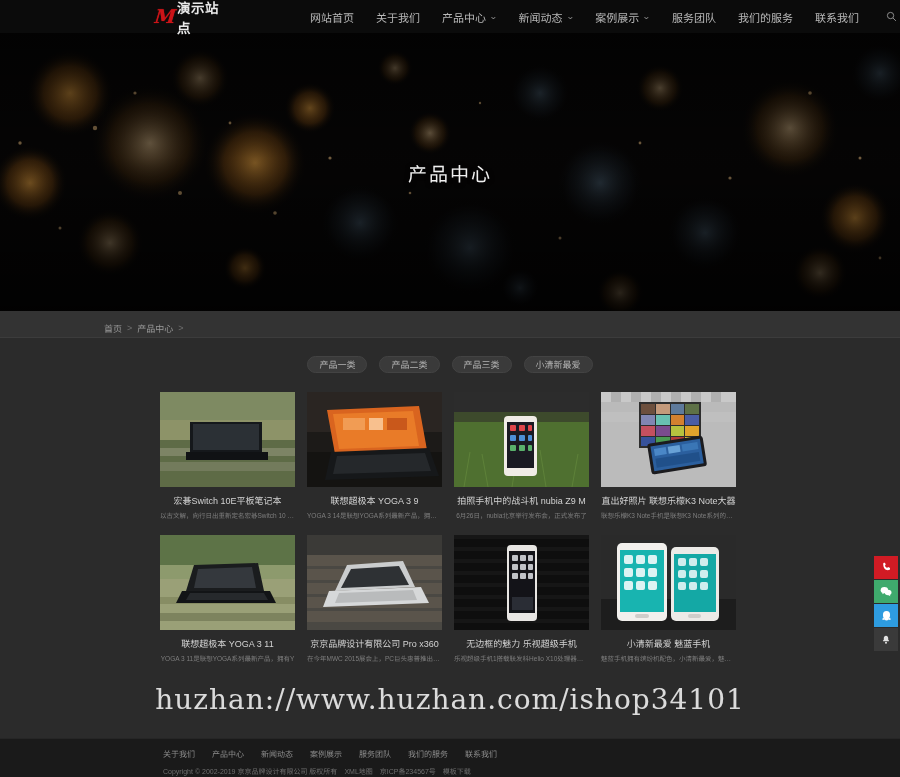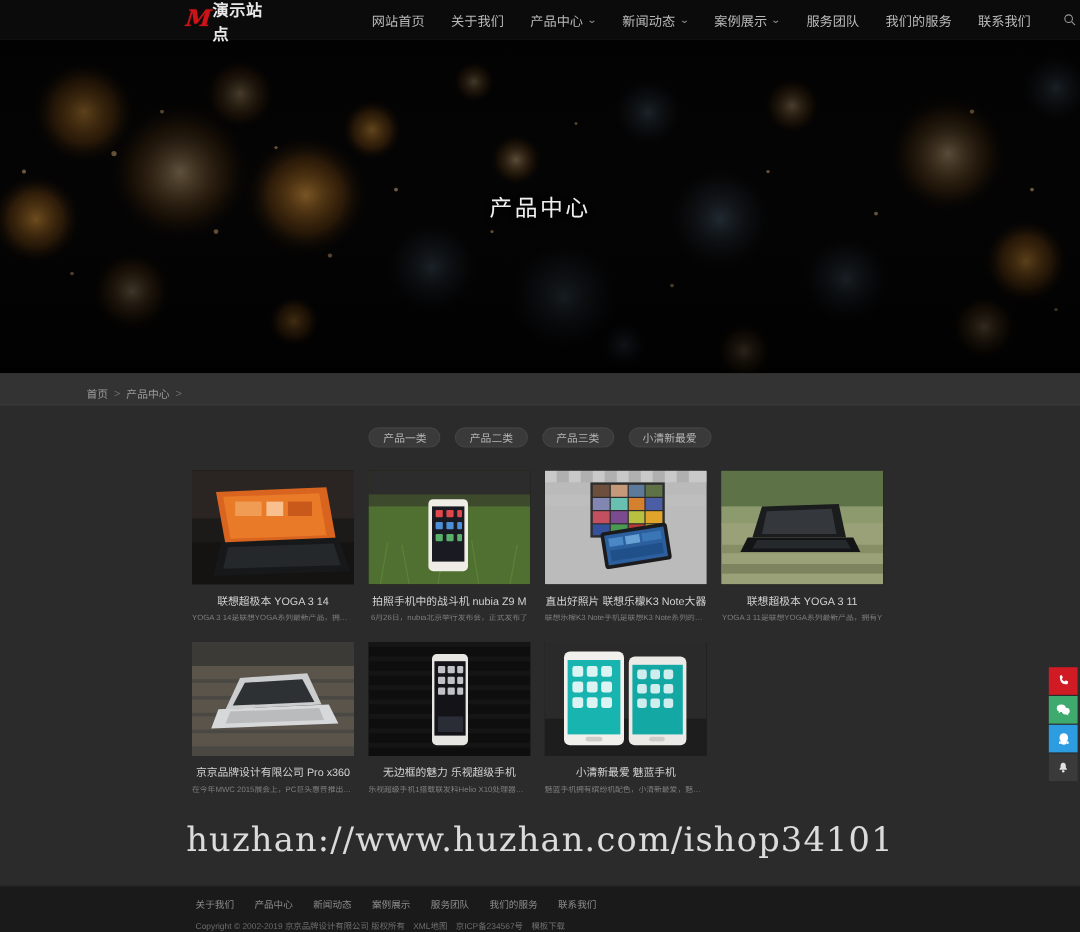--- a/index.html
+++ b/index.html
@@ -82,21 +82,21 @@
   }
 
   
   .crumb-bar {
     position: absolute; top: 311px; left: 0;
     width: 900px; height: 27px;
     background: #333333;
     border-bottom: 1px solid #3c3c3c;
   }
   .crumb-inner {
-    margin-left: 72px; height: 34px;
+    margin-left: 104px; height: 34px;
     display: flex; align-items: center;
     font-size: 9px; color: #9a9a9a;
   }
   .crumb-inner span { white-space: nowrap; }
   .crumb-sep { margin: 0 5px; color: #6f6f6f; }
   .crumb-link { cursor: pointer; }
 
   
   .main {
     position: absolute; top: 338px; left: 0;
@@ -345,37 +345,54 @@
       <div class="filter-pill">
         <span>产品三类</span>
       </div>
       <div class="filter-pill">
         <span>小清新最爱</span>
       </div>
     </div>
 
     <div class="grid">
 
+      <div class="card">
+        <div class="card-img">
+          <svg class="ph" width="135" height="95" viewBox="0 0 135 95" preserveAspectRatio="none">
+            <rect width="135" height="95" fill="#6b7a52"></rect>
+            <rect y="0" width="135" height="30" fill="#7e8a62"></rect>
+            <rect y="28" width="135" height="22" fill="#8d9368"></rect>
+            <rect y="48" width="135" height="47" fill="#5e6b46"></rect>
+            <rect x="0" y="56" width="135" height="8" fill="#8a8f72" opacity=".7"></rect>
+            <rect x="0" y="70" width="135" height="9" fill="#7c8165" opacity=".7"></rect>
+            <rect x="30" y="30" width="72" height="33" fill="#15181b"></rect>
+            <rect x="33" y="32" width="66" height="26" fill="#2b3035"></rect>
+            <rect x="26" y="60" width="82" height="8" fill="#101214"></rect>
+          </svg>
+        </div>
+        <div class="card-title">宏碁Switch 10E平板笔记本</div>
+        <div class="card-desc">以古文解，向行日出重新定名宏碁Switch 10 E PC平</div>
+      </div>
 
       <div class="card">
         <div class="card-img">
           <svg class="ph" width="135" height="95" viewBox="0 0 135 95" preserveAspectRatio="none">
             <rect width="135" height="95" fill="#1c1a18"></rect>
             <rect width="135" height="40" fill="#2a2522"></rect>
             <rect y="60" width="135" height="35" fill="#141311"></rect>
             <polygon points="20,18 112,14 120,58 28,62" fill="#d9641f"></polygon>
             <polygon points="26,22 106,19 112,54 32,57" fill="#e97b28"></polygon>
             <rect x="36" y="26" width="22" height="12" fill="#f2a25c" opacity=".85"></rect>
             <rect x="62" y="26" width="14" height="12" fill="#fbd2a8" opacity=".8"></rect>
             <rect x="80" y="26" width="20" height="12" fill="#c5541a" opacity=".9"></rect>
             <polygon points="24,60 122,56 132,84 18,88" fill="#16181a"></polygon>
             <polygon points="30,64 118,61 124,79 26,82" fill="#25282b"></polygon>
           </svg>
         </div>
-        <div class="card-title">联想超极本 YOGA 3 14</div>
+        <div class="card-title">联想超极本 YOGA 3 9</div>
         <div class="card-desc">YOGA 3 14是联想YOGA系列最新产品，拥有平板笔</div>
       </div>
 
       <div class="card">
         <div class="card-img">
           <svg class="ph" width="135" height="95" viewBox="0 0 135 95" preserveAspectRatio="none">
             <rect width="135" height="95" fill="#4d6b2e"></rect>
             <rect y="0" width="135" height="26" fill="#2c2c2c"></rect>
             <rect y="20" width="135" height="12" fill="#3d4a2c"></rect>
             <rect y="30" width="135" height="65" fill="#4f7030"></rect>

